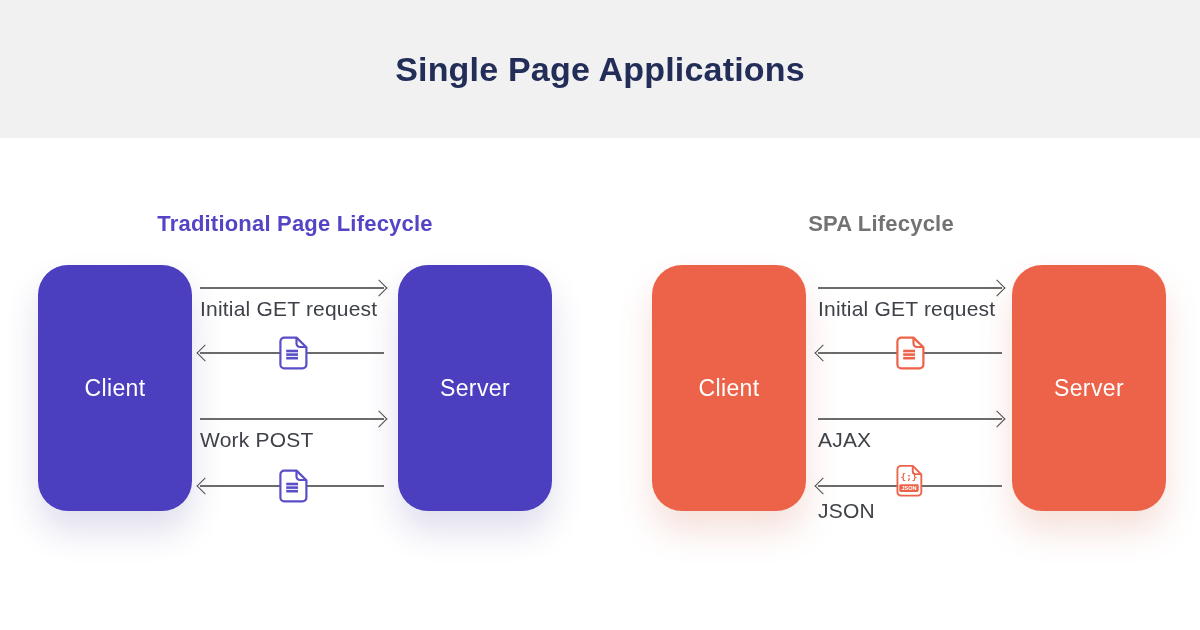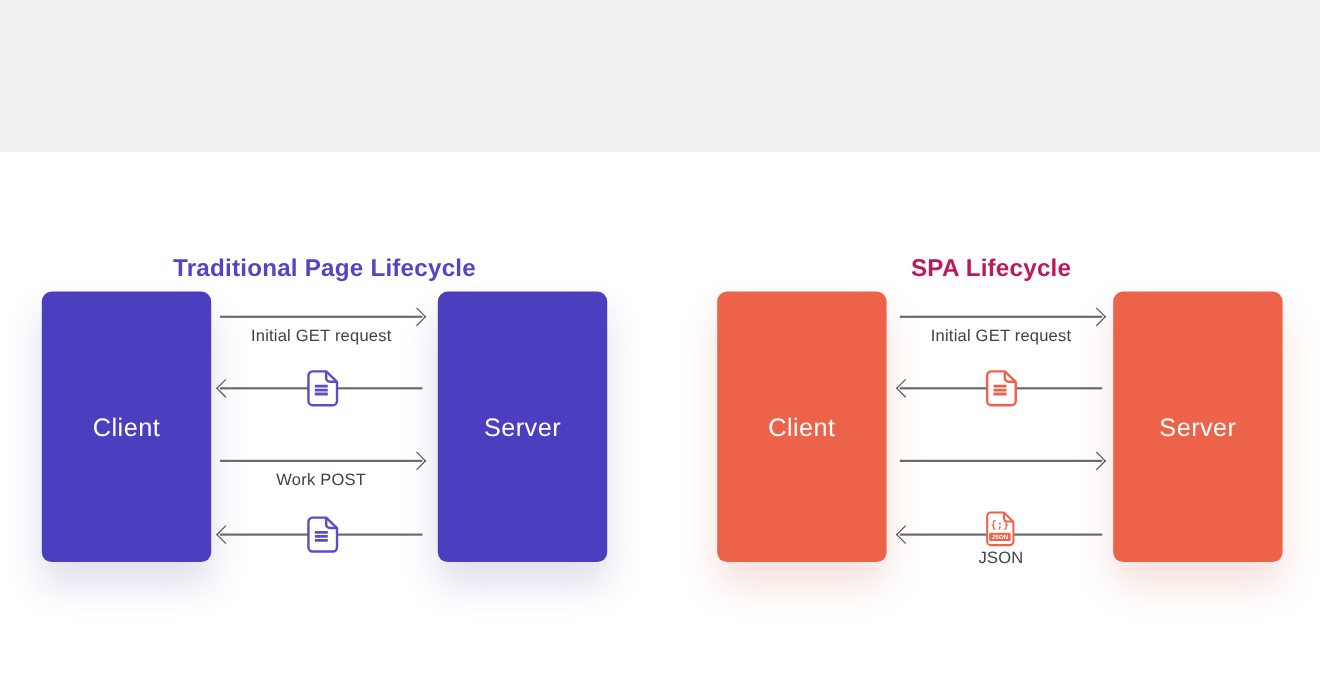--- a/index.html
+++ b/index.html
@@ -14,66 +14,67 @@
     background:#f1f1f2;display:flex;flex-direction:column;
     align-items:center;justify-content:center;
   }
   .title-line{
     display:block;text-align:center;color:#222d58;
     font-size:34px;font-weight:700;line-height:49px;letter-spacing:.2px;
   }
   
   .panel-heading{
     position:absolute;top:211px;width:514px;text-align:center;
-    font-size:22px;font-weight:700;letter-spacing:.2px;margin-top:20px;
+    font-size:22px;font-weight:700;letter-spacing:.2px;
   }
   .heading-left{left:38px;color:#5345c6;}
-  .heading-right{left:644px;color:#be185d;}
+  .heading-right{left:624px;color:#737373;}
   
   .node-box{
-    position:absolute;top:265px;width:154px;height:246px;border-radius:9px;
+    position:absolute;top:265px;width:154px;height:246px;border-radius:30px;
     display:flex;align-items:center;justify-content:center;
     color:#ffffff;font-size:23px;font-weight:500;letter-spacing:.4px;
   }
   .node-purple{background:#4b3fc0;box-shadow:0 20px 34px rgba(59,48,146,.16);}
   .node-orange{background:#ed6349;box-shadow:0 20px 34px rgba(201,84,52,.18);}
   .pos-l-client{left:38px;}  .pos-l-server{left:398px;}
   .pos-r-client{left:652px;} .pos-r-server{left:1012px;}
   
   .arrow{position:absolute;width:184px;height:1.6px;background:#6b6b6b;}
   .col-l{left:200px;} .col-r{left:818px;}
   .row1{top:287px;} .row2{top:352px;} .row3{top:418px;} .row4{top:485px;}
   .arrow::after{
     content:"";position:absolute;width:11px;height:11px;top:-5px;
     border:0 solid #4d4d4d;
   }
   .dir-right::after{right:-1px;border-top-width:1.8px;border-right-width:1.8px;transform:rotate(45deg);}
   .dir-left::after{left:-1px;border-top-width:1.8px;border-right-width:1.8px;transform:rotate(-135deg);}
   
   .flow-label{
-    position:absolute;width:184px;text-align:center;
-    font-size:15px;font-weight:500;color:#3e4148;letter-spacing:.2px;
+    position:absolute;width:184px;
+    font-size:21px;font-weight:500;color:#3e4148;letter-spacing:.2px;
   }
   .lblrow1{top:297px;} .lblrow3{top:428px;} .lblrow4{top:499px;}
   
   .flow-icon{position:absolute;}
   .icon-doc{width:30px;height:34px;top:336px;}
   .icon-json{width:28px;height:34px;top:464px;}
   .ic-l{left:278px;} .ic-r{left:895px;}
   .tint-purple{color:#5a4ec6;}
   .tint-orange{color:#ed6349;}
   .flow-icon svg{display:block;width:100%;height:100%;}
 </style>
 </head>
 <body>
 
 <div class="canvas">
 
   <div class="header-band">
     <h1 style="margin:0;">
+      <span class="title-line">Single Page Applications</span>
     </h1>
   </div>
 
   <div class="panel-heading heading-left">Traditional Page Lifecycle</div>
 
   <div class="node-box node-purple pos-l-client">
     <span>Client</span>
   </div>
   <div class="node-box node-purple pos-l-server">
     <span>Server</span>
@@ -130,20 +131,21 @@
       <path d="M18.5 1.6 V7.6 a3.4 3.4 0 0 0 3.4 3.4 H28.4" fill="none" stroke="currentColor" stroke-width="2.2"></path>
       <g stroke="currentColor" stroke-width="2.6">
         <line x1="8.2" y1="15" x2="20" y2="15"></line>
         <line x1="8.2" y1="18.6" x2="20" y2="18.6"></line>
         <line x1="8.2" y1="22.2" x2="20" y2="22.2"></line>
       </g>
     </svg>
   </div>
 
   <div class="arrow dir-right col-r row3"></div>
+  <div class="flow-label col-r lblrow3">AJAX</div>
 
   <div class="arrow dir-left col-r row4"></div>
   <div class="flow-icon icon-json ic-r tint-orange">
     <svg viewBox="0 0 30 36">
       <path d="M6.2 1.8 H19 L28.2 11 V30 a3.6 3.6 0 0 1 -3.6 3.6 H6.2 a3.6 3.6 0 0 1 -3.6 -3.6 V5.4 a3.6 3.6 0 0 1 3.6 -3.6 Z" fill="#ffffff" stroke="currentColor" stroke-width="2" stroke-linejoin="round"></path>
       <path d="M19 1.8 V7.4 a3.2 3.2 0 0 0 3.2 3.2 H28.2" fill="none" stroke="currentColor" stroke-width="2"></path>
       <text x="15" y="17" text-anchor="middle" font-size="10" font-weight="bold" fill="currentColor" font-family="DejaVu Sans Mono, monospace">{;}</text>
       <rect x="4.6" y="21.5" width="20.8" height="8.2" rx="1.6" fill="currentColor"></rect>
       <text x="15" y="27.9" text-anchor="middle" font-size="6" font-weight="bold" fill="#ffffff" font-family="Liberation Sans, sans-serif">JSON</text>
     </svg>

